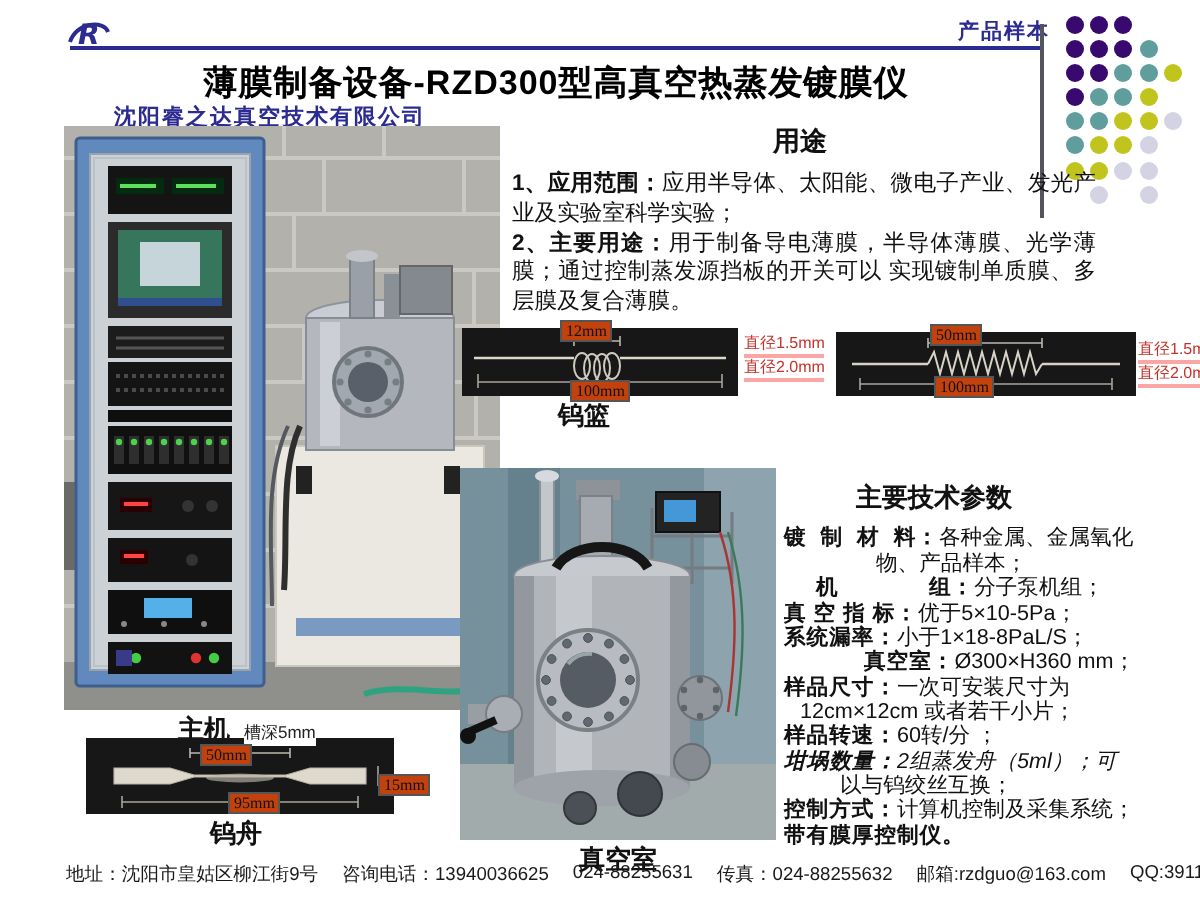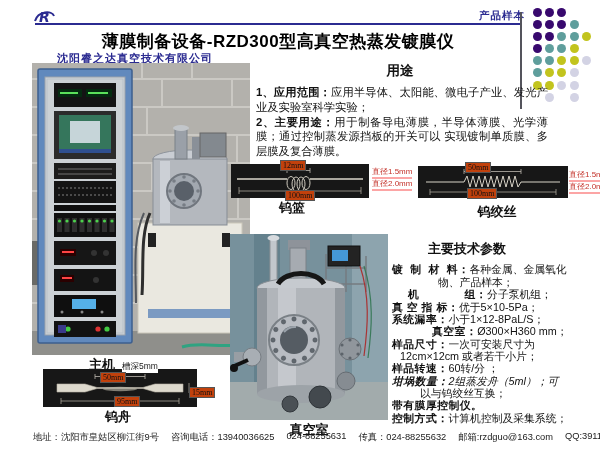--- a/index.html
+++ b/index.html
@@ -192,21 +192,20 @@
       <path d="M46,3 V8 M103,3 V8 M46,5.5 H103" stroke="#bdb8ae" stroke-width="0.8" fill="none"></path>
       <path d="M12,23 V29 M138,23 V29 M12,26 H138" stroke="#aaa49a" stroke-width="0.8" fill="none"></path>
     </svg>
   </div>
   <div class="chip" style="left:465px;top:162px">50mm</div>
   <div class="chip" style="left:467px;top:188px">100mm</div>
   <div class="dia" style="left:568px;top:170px">
     <div>直径1.5mm</div>
       <div>直径2.0mm</div>
   </div>
-  <div class="abs cap" style="left:460px;top:203px;width:74px">钨绞丝</div>
 
   <svg class="abs" style="left:230px;top:234px" width="158" height="186" viewBox="0 0 158 186">
     <rect width="158" height="150" fill="#77919c"></rect>
     <rect x="24" width="26" height="150" fill="#5f7d89" opacity="0.8"></rect>
     <rect x="122" width="36" height="150" fill="#8da4ae"></rect>
     <rect y="148" width="158" height="38" fill="#a2abac"></rect>
     <path d="M96,20 V58 M116,18 V58 M136,22 V58 M96,34 H136 M96,50 H136" stroke="#757b80" stroke-width="1.5" fill="none"></path>
     <rect x="98" y="12" width="32" height="20" fill="#232323" stroke="#111"></rect>
     <rect x="102" y="16" width="16" height="11" fill="#4598d8"></rect>
     <path d="M130,32 C140,62 138,92 134,122" stroke="#aa3333" stroke-width="1.2" fill="none"></path>
@@ -258,29 +257,29 @@
   </svg>
   <div class="abs cap" style="left:230px;top:421px;width:158px">真空室</div>
 
   <div class="abs specs">
     <div class="specs-title">主要技术参数</div>
     <div id="spec-lines">
         <div class="spec-line" style="padding-left: 0px; font-family: Liberation Mono, monospace;"><b>镀 制 材 料：</b><span>各种金属、金属氧化</span></div>
         <div class="spec-line" style="padding-left: 46px;"><b></b><span>物、产品样本；</span></div>
         <div class="spec-line" style="padding-left: 16px; font-family: Liberation Mono, monospace;"><b>机　　　　组：</b><span>分子泵机组；</span></div>
         <div class="spec-line" style="padding-left: 0px;"><b>真 空 指 标：</b><span>优于5×10-5Pa；</span></div>
-        <div class="spec-line" style="padding-left: 0px;"><b>系统漏率：</b><span>小于1×12-8PaL/S；</span></div>
+        <div class="spec-line" style="padding-left: 0px;"><b>系统漏率：</b><span>小于1×18-8PaL/S；</span></div>
         <div class="spec-line" style="padding-left: 0px; margin-left: 40px;"><b>真空室：</b><span>Ø300×H360 mm；</span></div>
         <div class="spec-line" style="padding-left: 0px;"><b>样品尺寸：</b><span>一次可安装尺寸为</span></div>
         <div class="spec-line" style="padding-left: 8px;"><b></b><span>12cm×12cm 或者若干小片；</span></div>
         <div class="spec-line" style="padding-left: 0px;"><b>样品转速：</b><span>60转/分 ；</span></div>
         <div class="spec-line" style="padding-left: 0px; font-style: italic;"><b>坩埚数量：</b><span>2组蒸发舟（5ml）；可</span></div>
         <div class="spec-line" style="padding-left: 28px;"><b></b><span>以与钨绞丝互换；</span></div>
+        <div class="spec-line" style="padding-left: 0px;"><b>控制方式：</b><span>计算机控制及采集系统；</span></div>
         <div class="spec-line" style="padding-left: 0px;"><b>带有膜厚控制仪。</b><span></span></div>
-        <div class="spec-line" style="padding-left: 0px;"><b>控制方式：</b><span>计算机控制及采集系统；</span></div>
       </div>
   </div>
 
   <div class="blackfig" style="left:43px;top:369px;width:154px;height:38px">
     <svg width="154" height="38" viewBox="0 0 154 38">
       <path d="M14,15 h28 l12,3.5 h46 l12,-3.5 h28 v8 h-28 l-12,-3.5 h-46 l-12,3.5 h-28 z" fill="#ddd9cd" stroke="#b9b4a6" stroke-width="0.6"></path>
       <ellipse cx="77" cy="20" rx="17" ry="2.2" fill="#b9b4a6" opacity="0.65"></ellipse>
       <path d="M52,5 V10 M102,5 V10 M52,7.5 H102" stroke="#bdb8ae" stroke-width="0.8" fill="none"></path>
       <path d="M18,29 V35 M136,29 V35 M18,32 H136" stroke="#aaa49a" stroke-width="0.8" fill="none"></path>
       <path d="M146,14 V24" stroke="#aaa49a" stroke-width="0.8" fill="none"></path>

